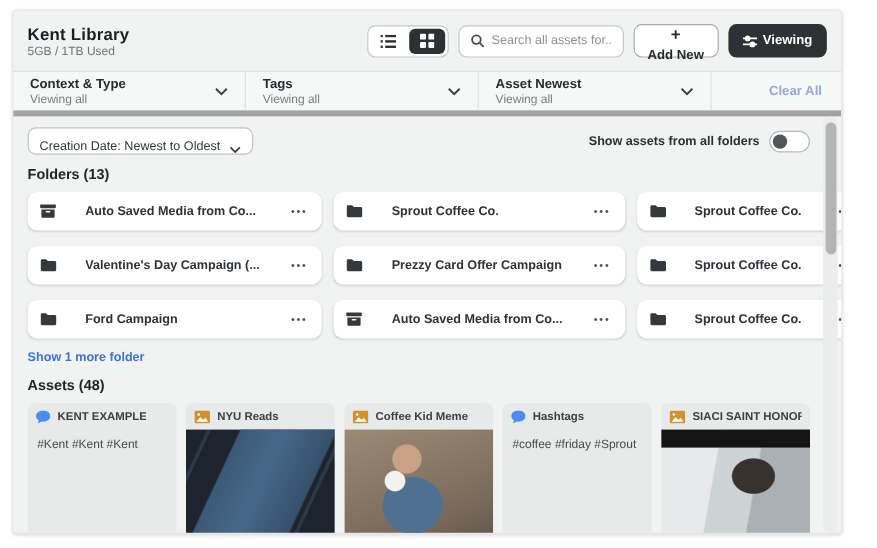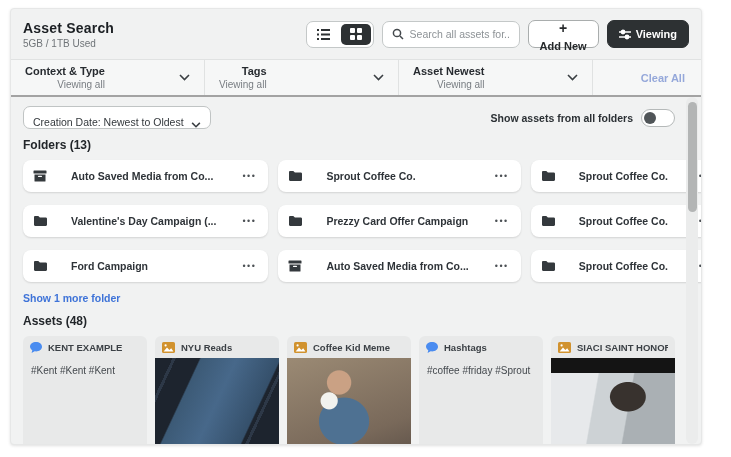--- a/index.html
+++ b/index.html
@@ -27,22 +27,22 @@
     font-family:"Liberation Sans", sans-serif; background:transparent; }
   .search-box input::placeholder { color:#8d9296; }
 
   .btn { height:28px; border-radius:7px; display:flex; align-items:center; gap:5px;
     padding:0 11px; font-size:11px; font-weight:bold; cursor:pointer; }
   .btn-light { background:#fff; border:1px solid #a9adad; color:#26292b;flex-direction:column; }
   .btn-dark  { background:#2d3133; border:1px solid #2d3133; color:#fff; }
   .plus-ic::before { content:"+"; font-size:14px; font-weight:bold; line-height:1; }
 
   
-  .filter-bar { display:flex; border-top:1px solid #e0e2e2; border-bottom:2px solid #a3a3a3;
-    background:#f6f7f7; height:38px;text-align:right; }
+  .filter-bar { display:flex; border-top:1px solid #e0e2e2; border-bottom:5px solid #a3a3a3;
+    background:#f6f7f7; height:38px; }
   .filter-cell { flex:1; display:flex; align-items:center; justify-content:space-between;
     padding:0 14px; border-right:1px solid #e0e2e2; cursor:pointer; }
   .filter-label { font-size:11px; font-weight:bold; color:#272b30; }
   .filter-value { font-size:10px; color:#787d82; margin-top:2px; }
   .clear-cell { width:108px; display:flex; align-items:center; justify-content:flex-end;
     padding:0 16px; font-size:11px; font-weight:bold; color:#95a8da; cursor:pointer; }
 
   
   .content { position:relative; padding:9px 26px 0 12px; height:347px; }
 
@@ -95,21 +95,21 @@
       radial-gradient(ellipse at 62% 38%, #38322e 0 16%, rgba(0,0,0,0) 17%),
       linear-gradient(100deg, #e7e9eb 0 35%, #cdd2d5 36% 60%, #aab0b4 61%); }
 </style>
 </head>
 <body>
 
 <div class="panel">
 
   <div class="top-bar">
     <div>
-      <div class="page-title">Asset Search</div>
+      <div class="page-title">Kent Library</div>
       <div class="usage">5GB / 1TB Used</div>
     </div>
     <div class="controls">
       <div class="seg">
         <div class="seg-btn">
           <span class="icon">
             <svg width="13" height="11" viewBox="0 0 13 11">
                 <g fill="#2d3133">
                   <rect x="0" y="0" width="2" height="2"></rect>
                   <rect x="4" y="0" width="9" height="2"></rect>

